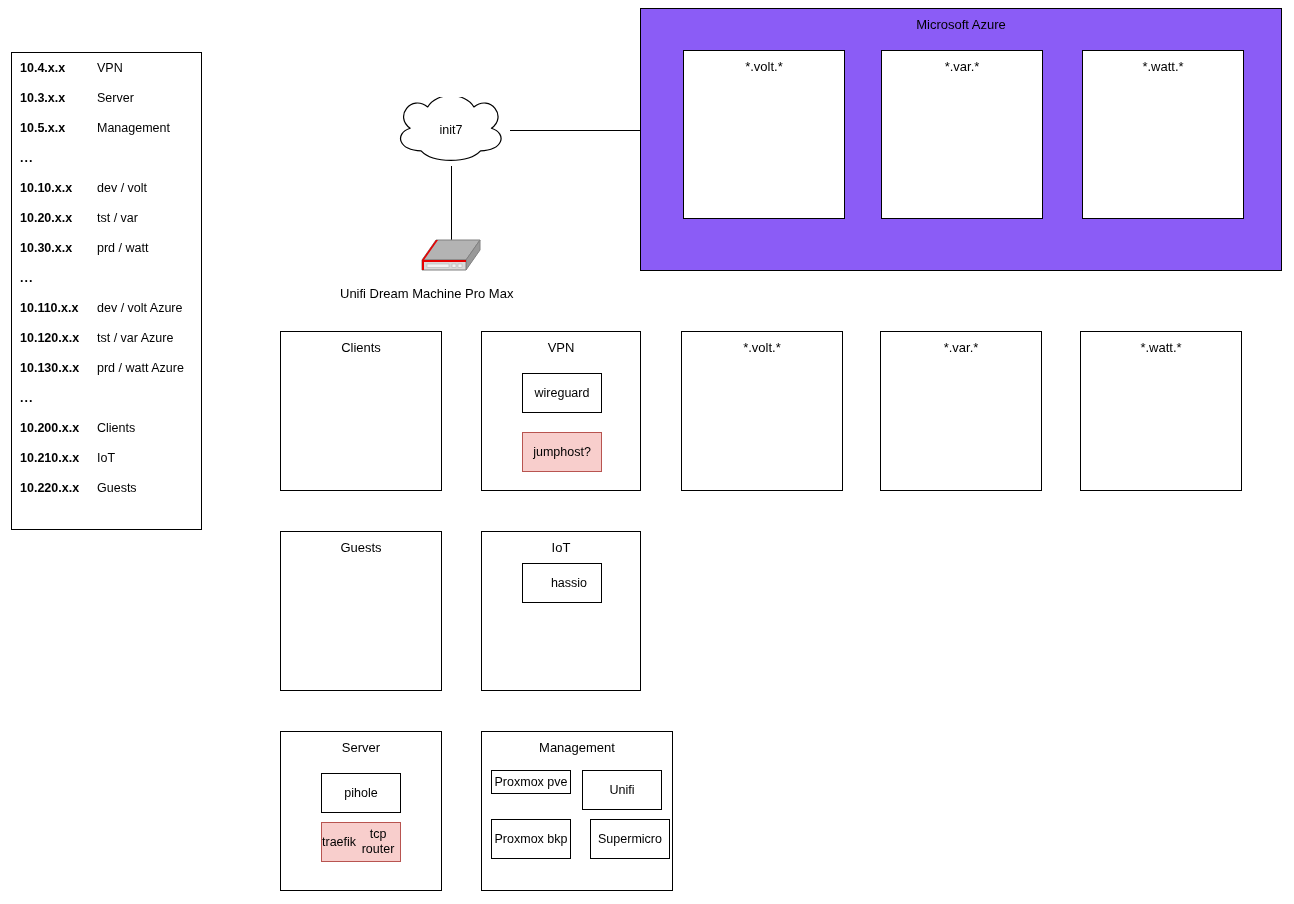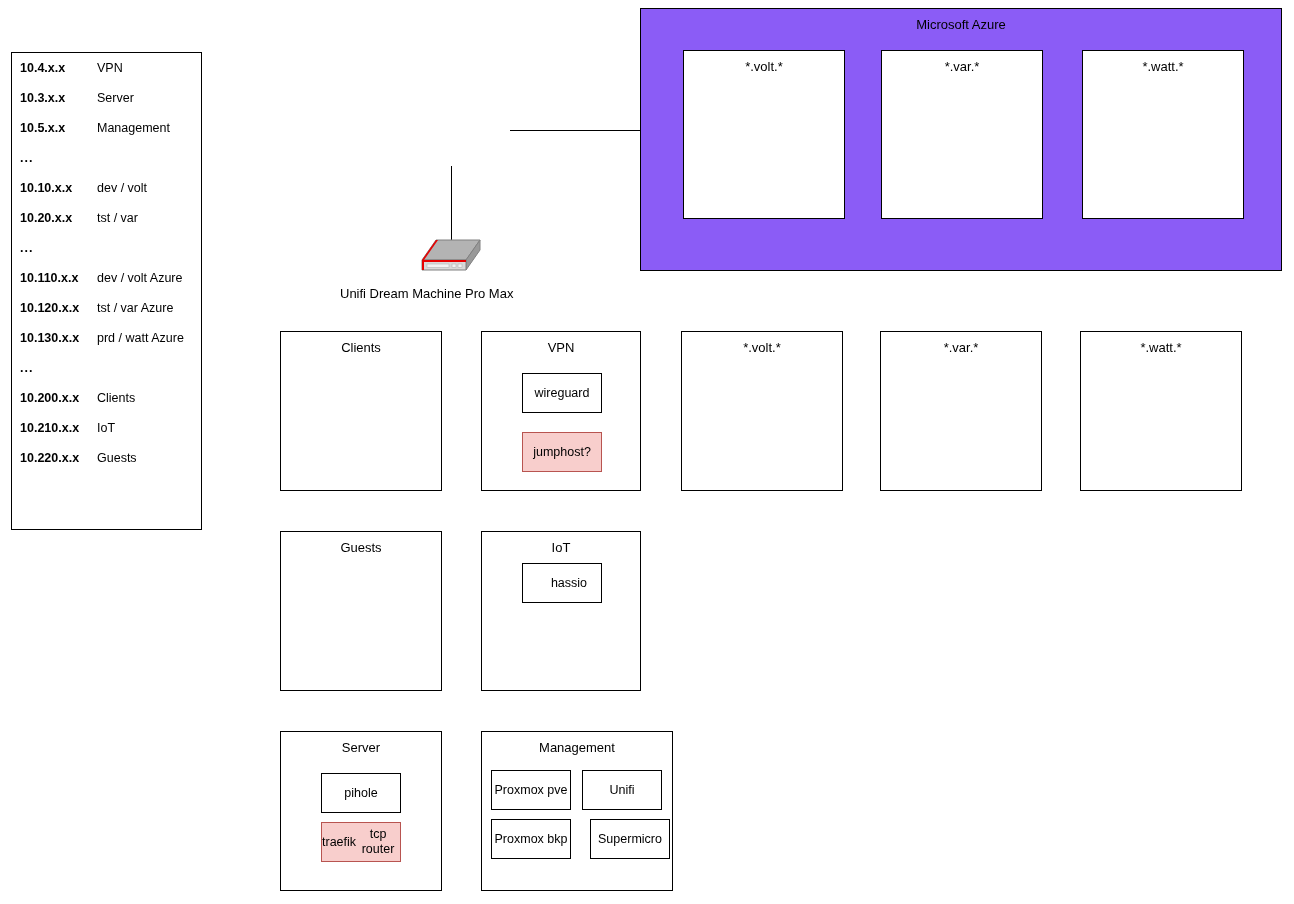--- a/index.html
+++ b/index.html
@@ -165,20 +165,24 @@
         <span class="netze-name"></span>
       </div>
       <div class="netze-row">
         <span class="netze-cidr">10.10.x.x</span>
         <span class="netze-name">dev / volt</span>
       </div>
       <div class="netze-row">
         <span class="netze-cidr">10.20.x.x</span>
         <span class="netze-name">tst / var</span>
       </div>
+      <div class="netze-row">
+        <span class="netze-cidr">10.30.x.x</span>
+        <span class="netze-name">prd / watt</span>
+      </div>
       <div class="netze-row ellipsis">
         <span class="netze-cidr">...</span>
         <span class="netze-name"></span>
       </div>
       <div class="netze-row">
         <span class="netze-cidr">10.110.x.x</span>
         <span class="netze-name">dev / volt Azure</span>
       </div>
       <div class="netze-row">
         <span class="netze-cidr">10.120.x.x</span>
@@ -205,20 +209,26 @@
         <span class="netze-name">Guests</span>
       </div>
 
     </div>
   </div>
 
   <div class="abs line-h" style="left:510px; top:130px; width:130px;"></div>
 
   <div class="abs line-v" style="left:451px; top:166px; height:76px;"></div>
 
+  <div class="abs cloud-wrap">
+    <svg width="124" height="72" viewBox="0 0 124 72">
+      <path d="M 23.6 50.4 C 2.1 50.4 -3.3 32.4 12.9 26.6 C -3.3 14.2 14.2 -9.6 30.1 4.2 C 38.6 -11.8 66.9 -11.8 75.4 4.2 C 91.3 -9.6 108.8 14.2 92.6 26.6 C 108.8 32.4 103.4 50.4 81.9 50.4 C 70.1 63.7 35.4 63.7 23.6 50.4 Z" transform="translate(8,6) scale(1.02,0.95)" fill="#ffffff" stroke="#000000" stroke-width="1.2" stroke-linejoin="round"></path>
+    </svg>
+    <div class="cloud-label">init7</div>
+  </div>
 
   <div class="abs device-wrap">
     <svg width="66" height="44" viewBox="0 0 66 44">
 
       <polygon points="18,2 62,2 48,22 4,22" fill="#b3b3b3" stroke="#808080" stroke-width="1"></polygon>
 
       <polygon points="62,2 62,12 48,32 48,22" fill="#999999" stroke="#808080" stroke-width="1"></polygon>
 
       <polygon points="4,22 48,22 48,32 4,32" fill="#d9d9d9" stroke="#808080" stroke-width="1"></polygon>
 
@@ -288,21 +298,21 @@
       <span>pihole</span>
     </div>
     <div class="abs inner-box red" style="left:40px; top:90px; width:80px; height:40px; flex-direction:row;">
       <span>traefik</span>
       <span>tcp router</span>
     </div>
   </div>
 
   <div class="abs dbox" style="left:481px; top:731px; width:192px; height:160px;">
     <div class="dbox-title">Management</div>
-    <div class="abs inner-box" style="left:9px; top:38px; width:80px; height:40px;">
+    <div class="abs inner-box" style="left:9px; top:38px; width:80px; height:24px;">
       <span>Proxmox pve</span>
     </div>
     <div class="abs inner-box" style="left:100px; top:38px; width:80px; height:40px;">
       <span>Unifi</span>
     </div>
     <div class="abs inner-box" style="left:9px; top:87px; width:80px; height:40px;">
       <span>Proxmox bkp</span>
     </div>
     <div class="abs inner-box" style="left:108px; top:87px; width:80px; height:40px;">
       <span>Supermicro</span>

